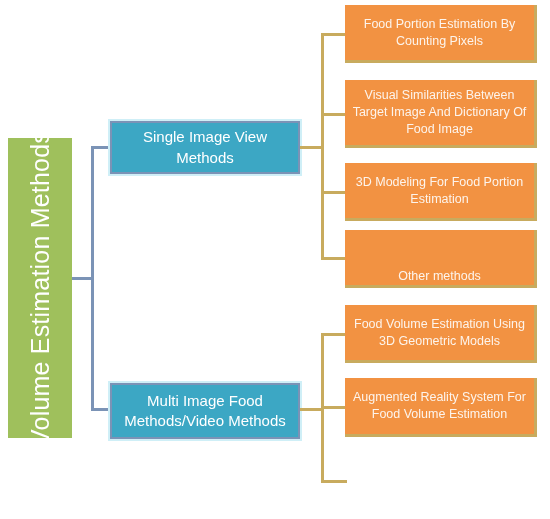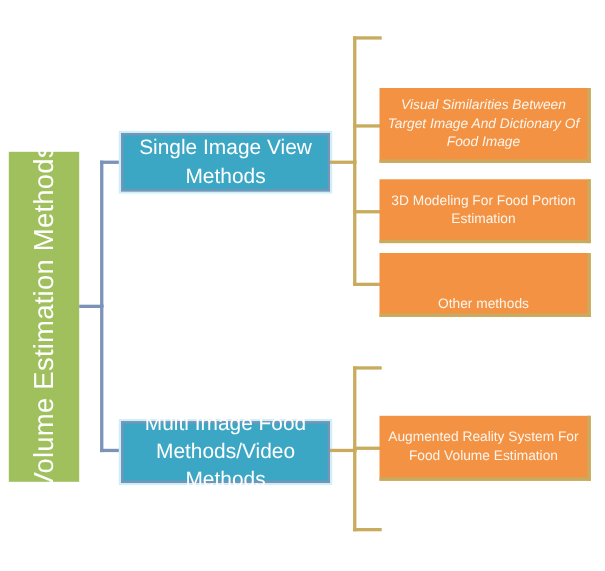--- a/index.html
+++ b/index.html
@@ -48,21 +48,21 @@
     background: #3CA7C4;
     border: 2px solid #7B93B6;
     box-sizing: border-box;
     display: flex;
     align-items: center;
     justify-content: center;
     box-shadow: 0 0 0 2px #CFEFF7;
   }
   .cat-box-label {
     color: #ffffff;
-    font-size: 19px;
+    font-size: 15px;
     font-weight: 400;
     text-align: center;
     line-height: 1.35;
     padding: 0 6px;
   }
   #cat-single {
     left: 110px;
     top: 121px;
     width: 190px;
     height: 53px;
@@ -89,21 +89,21 @@
   }
   .method-box-label {
     color: #FDF4EC;
     font-size: 12.5px;
     font-weight: 400;
     text-align: center;
     line-height: 1.35;
     padding: 0 7px;
   }
   #method-0 { top: 5px;   height: 58px; }
-  #method-1 { top: 80px;  height: 68px; font-style: italic; }
+  #method-1 { top: 80px;  height: 68px; }
   #method-2 { top: 163px; height: 58px; align-items: center; }
   #method-3 { top: 230px; height: 58px; align-items: flex-end; }
   #method-4 { top: 305px; height: 58px; }
   #method-5 { top: 378px; height: 59px; }
   #method-6 { top: 455px; height: 55px; }
 
   
   .conn-h {
     position: absolute;
     height: 3px;
@@ -157,32 +157,38 @@
   <div class="conn-h gold" style="left:321px; top:257px; width:26px;"></div>
 
   <div class="conn-h gold" style="left:300px; top:408px; width:24px;"></div>
   <div class="conn-v gold" style="left:321px; top:333px; height:78px;"></div>
   <div class="conn-v gold" style="left:321px; top:408px; height:75px;"></div>
 
   <div class="conn-h gold" style="left:321px; top:333px; width:26px;"></div>
   <div class="conn-h gold" style="left:321px; top:406px; width:26px;"></div>
   <div class="conn-h gold" style="left:321px; top:480px; width:26px;"></div>
 
+  <div class="method-box" id="method-0">
+    <span class="method-box-label">Food Portion Estimation By Counting Pixels</span>
+  </div>
 
   <div class="method-box" id="method-1">
     <span class="method-box-label">Visual Similarities Between Target Image And Dictionary Of Food Image</span>
   </div>
 
   <div class="method-box" id="method-2">
     <span class="method-box-label">3D Modeling For Food Portion Estimation</span>
   </div>
 
   <div class="method-box" id="method-3">
     <span class="method-box-label">Other methods</span>
   </div>
 
+  <div class="method-box" id="method-4">
+    <span class="method-box-label">Food Volume Estimation Using 3D Geometric Models</span>
+  </div>
 
   <div class="method-box" id="method-5">
     <span class="method-box-label">Augmented Reality System For Food Volume Estimation</span>
   </div>
 
 
 </div>
 
 </body></html>

